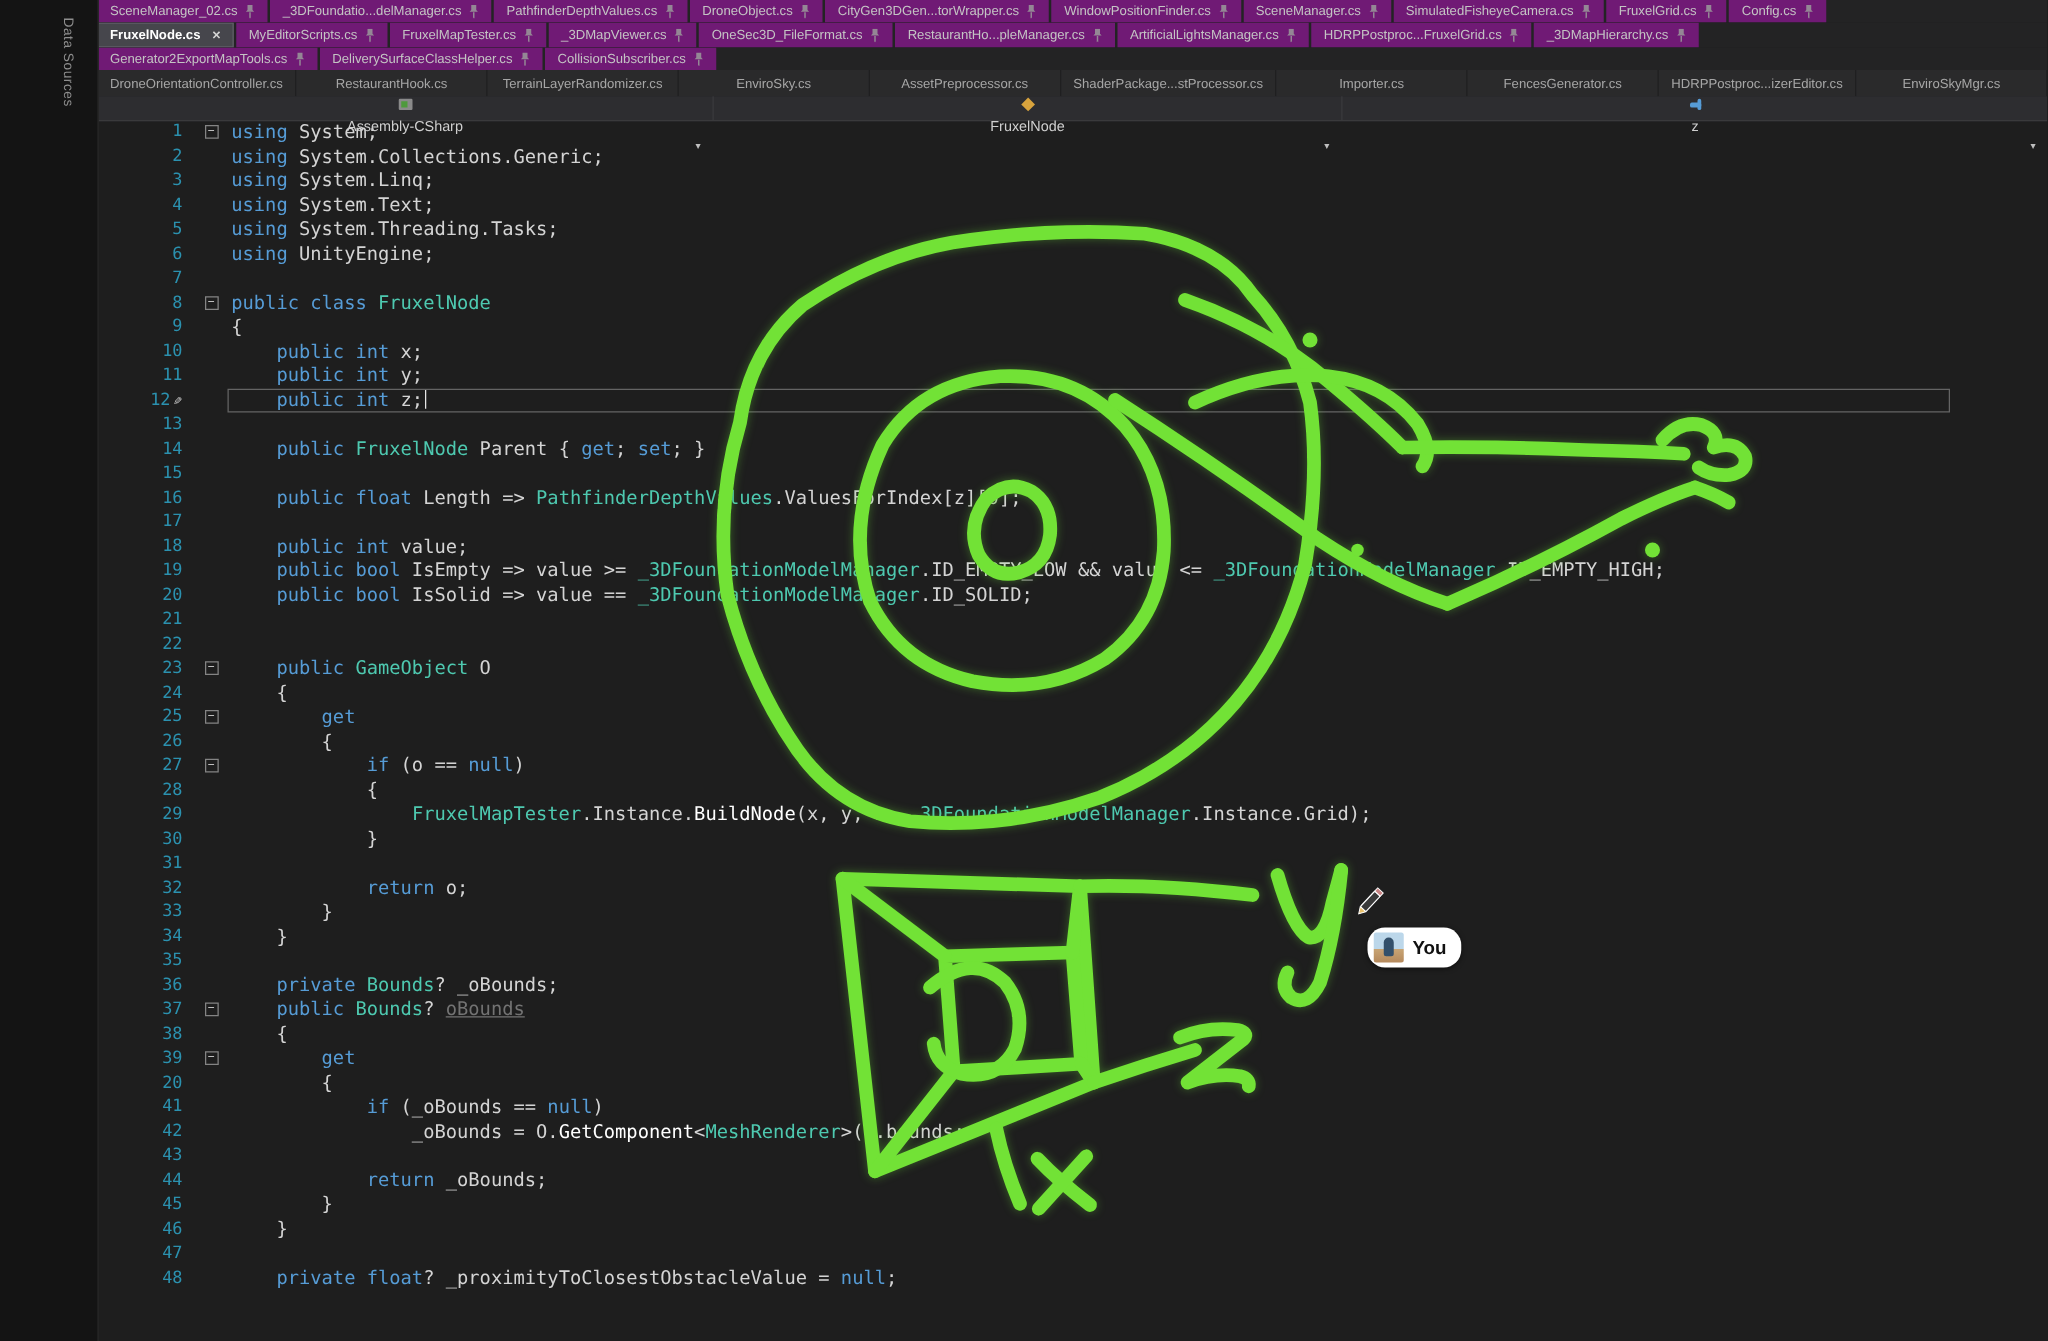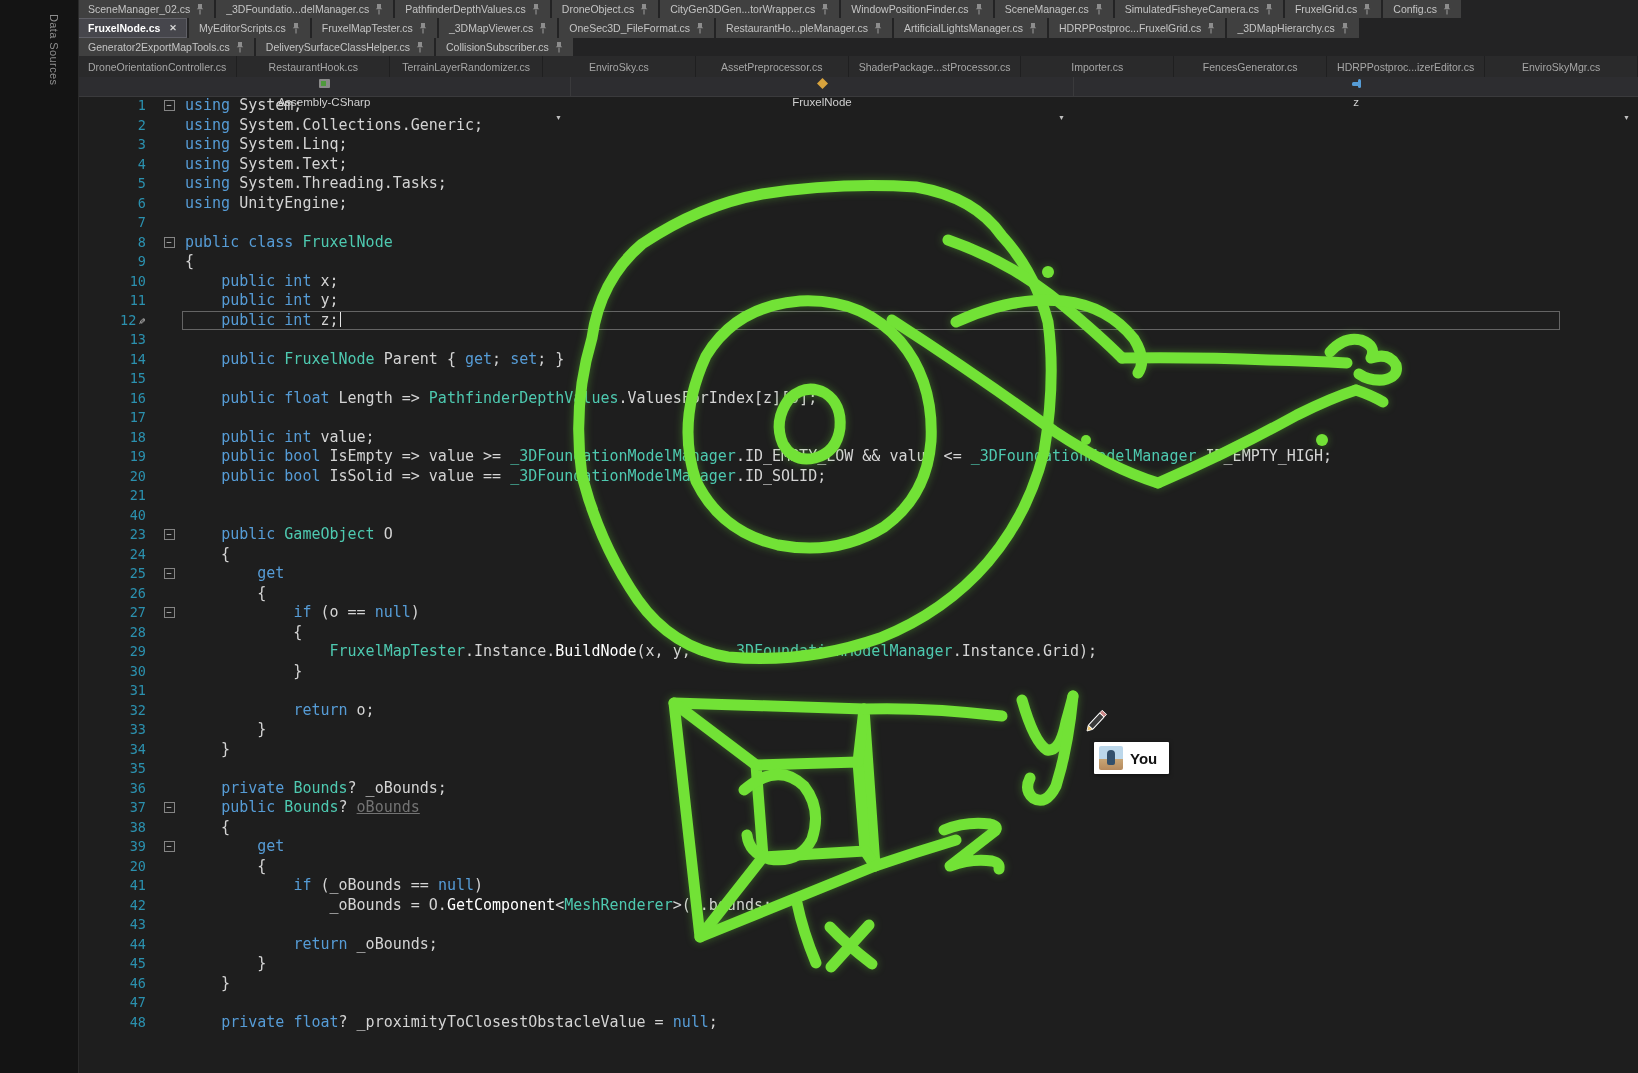--- a/index.html
+++ b/index.html
@@ -10,21 +10,21 @@
   .left-strip{position:absolute;left:0;top:0;width:78px;height:100%;background:#141414;border-right:1px solid #2a2a2a;z-index:6;}
   .vtab{position:absolute;top:14px;left:48px;writing-mode:vertical-rl;font-size:11px;color:#8e8e8e;letter-spacing:.4px;cursor:default;}
 
   
   .topbars{position:absolute;left:78px;top:0;right:0;z-index:5;}
   .tabrow{display:flex;align-items:stretch;background:#232324;gap:2px;overflow:hidden;}
   .r1{height:18px;}
   .r2{height:20px;}
   .r3{height:18px;}
   .r4{height:21px;background:#2a2a2b;gap:0;}
-  .tab{display:flex;align-items:center;gap:6px;padding:0 10px;background:#404040;color:#c4c4c4;font-size:10.5px;white-space:nowrap;cursor:default;}
+  .tab{display:flex;align-items:center;gap:6px;padding:0 10px;background:#701a75;color:#c4c4c4;font-size:10.5px;white-space:nowrap;cursor:default;}
   .r4 .tab{background:transparent;border-right:1px solid #1f1f20;flex:1;justify-content:center;color:#a6a6a6;}
   .tab.active{background:#46464c;color:#ffffff;font-weight:bold;outline:1px solid #5f5f66;outline-offset:-1px;}
   .tab .close{font-size:9px;color:#d6d6d6;margin-left:3px;}
   .tab .pin{flex:none;opacity:.85;}
 
   
   .navbar{display:flex;height:19px;background:#2d2d30;border-bottom:1px solid #3a3a3c;color:#cfcfcf;font-size:11.5px;align-items:stretch;}
   .nav-sec{display:flex;align-items:center;gap:6px;padding:0 8px;border-right:1px solid #3a3a3c;flex-direction:column;}
   .nav-sec.s1{width:476px;}
   .nav-sec.s2{width:486px;}
@@ -48,21 +48,21 @@
   .tk-p{color:#d4d4d4;}
   .tk-u{color:#737373;text-decoration:underline;}
   .caret{display:inline-block;width:1.5px;height:15px;background:#e6e6e6;vertical-align:-2px;margin-left:1px;}
 
   
   .anno{position:absolute;left:0;top:0;width:1638px;height:1073px;z-index:40;pointer-events:none;filter:drop-shadow(0 0 4px rgba(110,226,54,.35));}
   .anno path{fill:none;stroke:var(--anno,#72e236);stroke-width:11;stroke-linecap:round;stroke-linejoin:round;}
   .anno circle{fill:var(--anno,#72e236);}
 
   
-  .you{position:absolute;left:1094px;top:742px;z-index:45;display:flex;align-items:center;gap:7px;background:#ffffff;border-radius:1px;padding:4px 12px 4px 5px;box-shadow:0 1px 4px rgba(0,0,0,.55);}
+  .you{position:absolute;left:1094px;top:742px;z-index:45;display:flex;align-items:center;gap:7px;background:#ffffff;border-radius:14px;padding:4px 12px 4px 5px;box-shadow:0 1px 4px rgba(0,0,0,.55);}
   .you-avatar{width:24px;height:24px;border-radius:2px;position:relative;overflow:hidden;
     background:linear-gradient(180deg,#bcd7ea 0%,#bcd7ea 55%,#c8a575 55%,#b5895c 100%);}
   .you-avatar::after{content:"";position:absolute;left:8px;top:4px;width:8px;height:15px;background:#33506b;border-radius:4px 4px 2px 2px;}
   .you-label{font-weight:bold;font-size:15px;color:#111;}
   .pencil-cursor{position:absolute;left:1082px;top:704px;z-index:46;pointer-events:none;}
 </style>
 </head>
 <body>
 
 <div class="screen">
@@ -373,21 +373,21 @@
           <div class="ln">20</div>
           <div class="fold"></div>
           <div class="src"><span class="tk-p">    </span><span class="tk-k">public</span><span class="tk-p"> </span><span class="tk-k">bool</span><span class="tk-p"> IsSolid =&gt; value == </span><span class="tk-t">_3DFoundationModelManager</span><span class="tk-p">.ID_SOLID;</span></div>
         </div>
         <div class="line">
           <div class="ln">21</div>
           <div class="fold"></div>
           <div class="src"></div>
         </div>
         <div class="line">
-          <div class="ln">40</div>
+          <div class="ln">22</div>
           <div class="fold"></div>
         </div>
         <div class="line">
           <div class="ln">23</div>
           <div class="fold">
             <span class="foldbox">−</span>
           </div>
           <div class="src"><span class="tk-p">    </span><span class="tk-k">public</span><span class="tk-p"> </span><span class="tk-t">GameObject</span><span class="tk-p"> O</span></div>
         </div>
         <div class="line">

